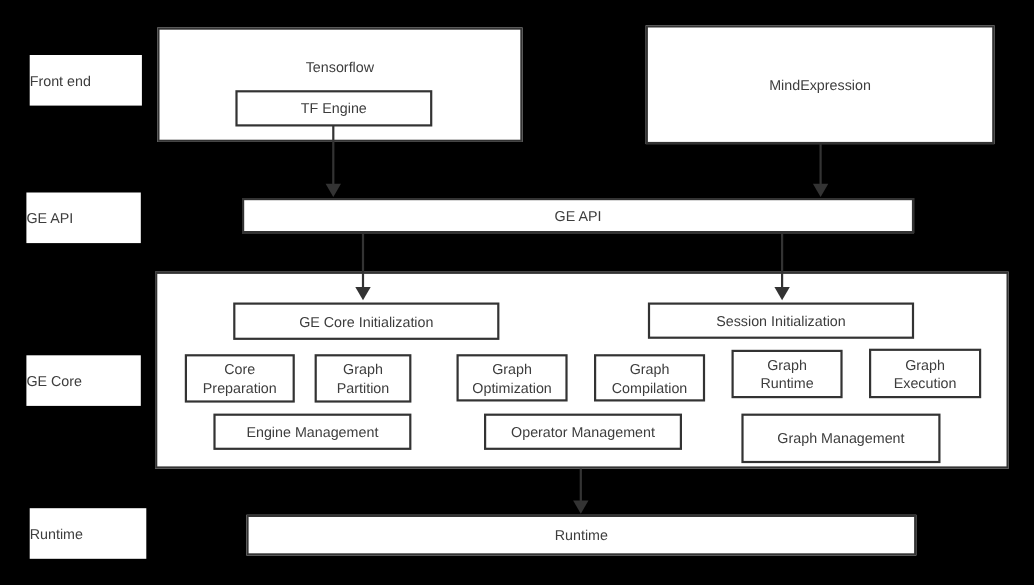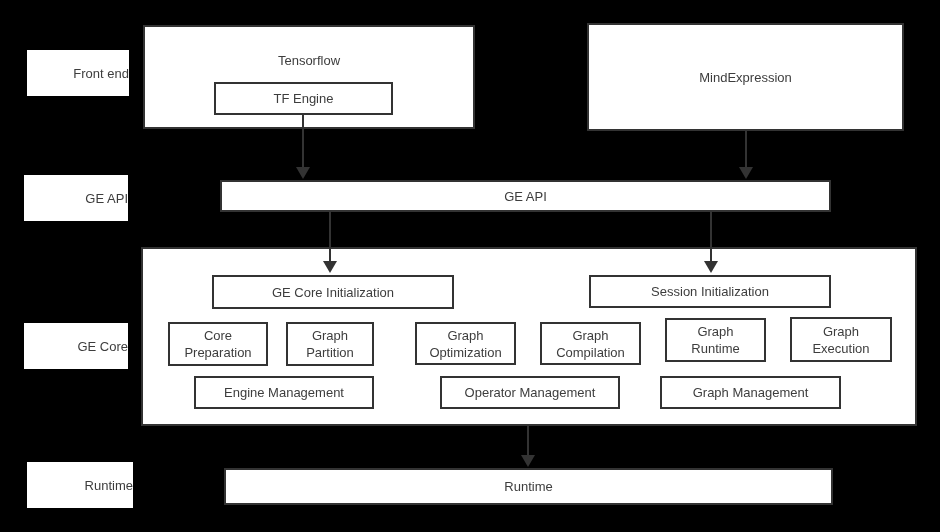--- a/index.html
+++ b/index.html
@@ -16,21 +16,21 @@
     background:var(--bg);
     font-family:"Liberation Sans","DejaVu Sans",sans-serif;
     font-size:13px;
     color:var(--text);
     overflow:hidden;
   }
   .abs{position:absolute;box-sizing:border-box;}
   
   .rail{
     background:var(--fill);
-    display:flex;align-items:center;justify-content:flex-end;
+    display:flex;align-items:center;justify-content:flex-start;
     text-align:center;
   }
   
   .box{
     background:var(--fill);
     border:2px solid var(--border);
     display:flex;align-items:center;justify-content:center;
     text-align:center;
   }
   .box.noflex{display:block;}
@@ -107,21 +107,21 @@
   <div class="abs box pipe" style="left:790px;top:317px;width:102px;height:45px">
     <span>Graph Execution</span>
   </div>
 
   <div class="abs box" style="left:194px;top:376px;width:180px;height:33px">
     <span>Engine Management</span>
   </div>
   <div class="abs box" style="left:440px;top:376px;width:180px;height:33px">
     <span>Operator Management</span>
   </div>
-  <div class="abs box" style="left:660px;top:376px;width:181px;height:33px">
+  <div class="abs box" style="left:674px;top:376px;width:181px;height:45px">
     <span>Graph Management</span>
   </div>
 
   <div class="abs box" style="left:224px;top:468px;width:609px;height:37px">
     <span>Runtime</span>
   </div>
 
   <div>
     <div class="arrow-line" style="left:302px;top:114px;height:54px"></div>
     <div class="arrow-head" style="left:296px;top:167px"></div>

